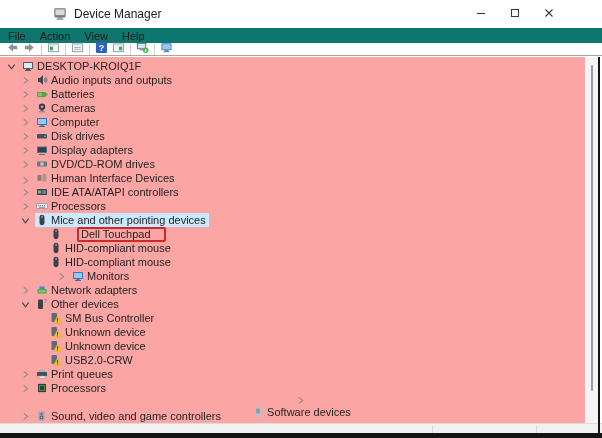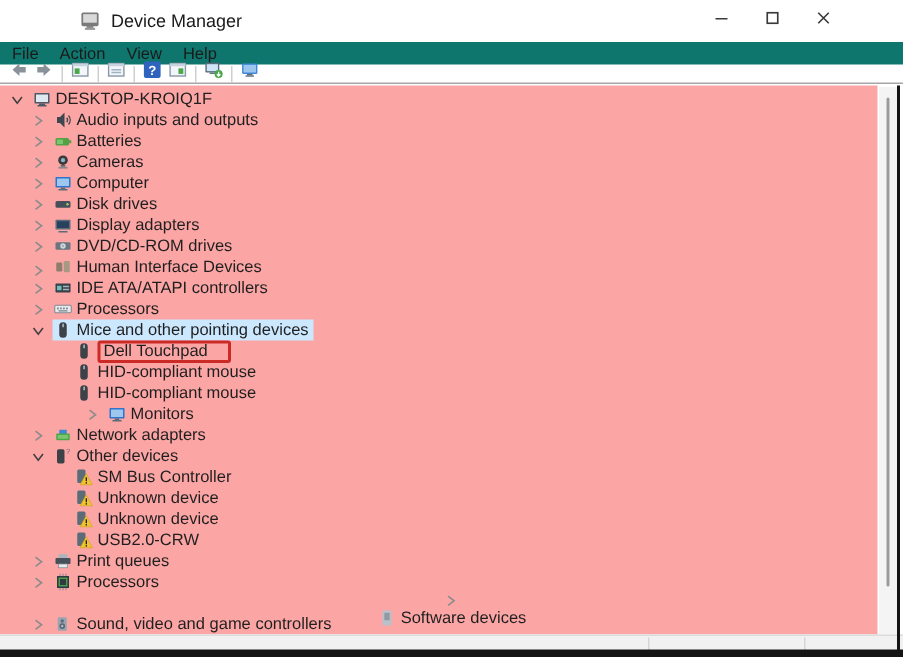--- a/index.html
+++ b/index.html
@@ -27,21 +27,21 @@
   
   .tree{position:absolute;left:0;top:57px;width:585px;height:366px;background:#fca5a5;overflow:hidden;padding-top:2px;}
   .tree-row{height:14px;line-height:14px;display:flex;align-items:center;white-space:nowrap;}
   .chevron{width:10px;height:10px;flex:0 0 10px;display:inline-flex;align-items:center;justify-content:center;margin-right:5px;}
   .chevron svg{width:9px;height:9px;}
   .row-inner{display:inline-flex;align-items:center;gap:3px;height:14px;padding:0 3px 0 1px;}
   .row-inner.selected{background:var(--sel,#cce8ff);}
   .tree-icon{width:12px;height:12px;flex:0 0 12px;display:inline-flex;}
   .tree-icon svg{width:12px;height:12px;}
   .tree-label{font-size:11px;}
-  .tree-label.annotated{border:2px solid var(--red,#cb2a27);border-radius:2px;padding:0 13px 0 2px;margin:-2px 0;height:15px;line-height:11px;display:inline-flex;align-items:center;}
+  .tree-label.annotated{border:2px solid var(--red,#cb2a27);border-radius:2px;padding:0 13px 0 2px;margin:-2px 12px;height:15px;line-height:11px;display:inline-flex;align-items:center;}
   
   .scrollbar{position:absolute;right:4px;top:58px;width:12px;height:365px;background:#f4f4f4;}
   .scroll-thumb{position:absolute;left:5px;top:7px;width:2px;height:326px;background:#9b9b9b;border-radius:1px;}
   
   .bottom-strip{position:absolute;left:0;top:423px;width:602px;height:10px;background:#f1f1f1;border-top:1px solid #dcdcdc;}
   .strip-divider{position:absolute;top:1px;width:1px;height:9px;background:#d6d6d6;}
   .frame-bottom{position:absolute;left:0;top:433px;width:602px;height:5px;background:#141414;}
   .frame-right{position:absolute;left:598px;top:57px;width:2px;height:381px;background:#141414;}
 </style>
 </head>

